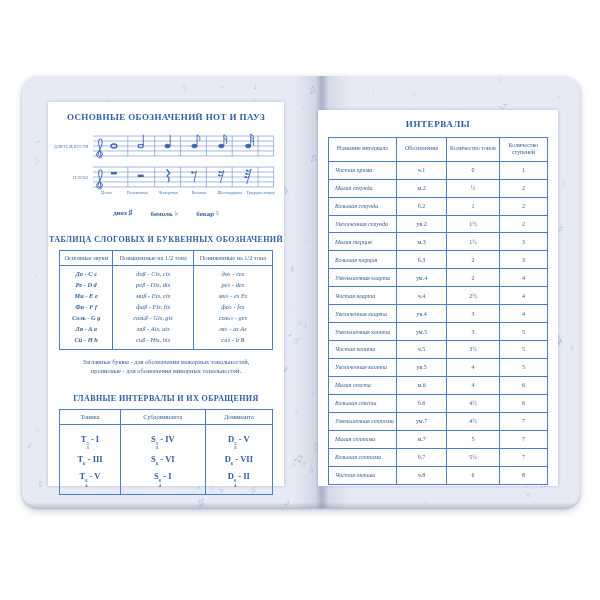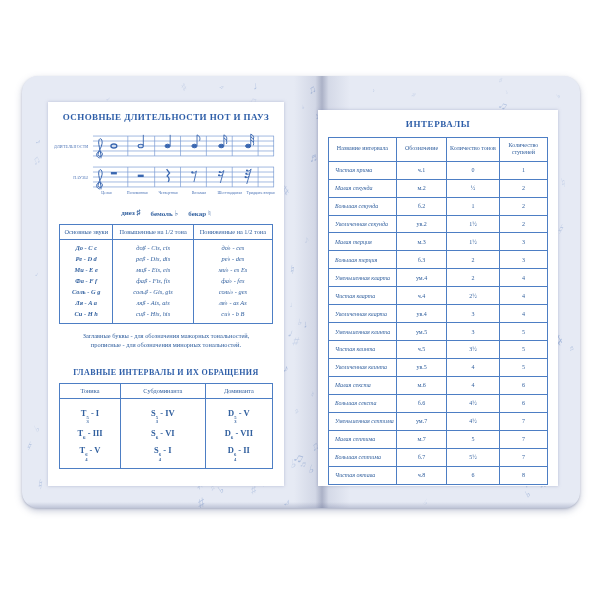--- a/index.html
+++ b/index.html
@@ -26,21 +26,21 @@
   .ttlR{font-size:9px;margin-top:9px;letter-spacing:.6px;}
 
   
   .staffwrap{margin:9px 8px 0 6px;}
   .staffrow{display:flex;align-items:center;}
   .stafflabel{width:34px;font-size:4px;color:#4a72b5;text-align:right;padding-right:3px;
               letter-spacing:.2px;text-transform:uppercase;}
   .staffrow svg{flex:1;height:31px;display:block;}
   .notenames{display:flex;margin-left:37px;margin-top:-2px;}
   .notenames span{flex:1;text-align:center;font-size:4px;color:#4a72b5;line-height:1.2;}
-  .accrow{display:flex;justify-content:center;gap:10px;margin-top:12px;
+  .accrow{display:flex;justify-content:center;gap:18px;margin-top:12px;
           font-size:7px;color:#33619f;font-weight:bold;}
   .accrow .sym{font-size:8px;}
 
   
   table{border-collapse:collapse;color:#33619f;}
   .btbl{margin:6px auto 0 auto;width:214px;border:1.6px solid #4d7ec4;}
   .btbl th,.btbl td{border:1px solid #4d7ec4;}
   .btbl th{font-size:6.3px;font-weight:normal;padding:3px 1px;line-height:1.25;}
   
   .syl td{font-size:6.4px;font-style:italic;font-weight:bold;text-align:center;
@@ -247,21 +247,21 @@
       <span style="left: 353.479px; top: 269.362px; font-size: 9.80749px; opacity: 0.27; transform: rotate(23deg);">♫</span>
       <span style="left: 432.755px; top: 194.567px; font-size: 7.24756px; opacity: 0.25; transform: rotate(-7deg);">♪</span>
       <span style="left: 238.592px; top: 178.048px; font-size: 10.0381px; opacity: 0.39; transform: rotate(-35deg);">♯</span>
       <span style="left: 326.484px; top: 187.925px; font-size: 7.08313px; opacity: 0.43; transform: rotate(-29deg);">♮</span>
       <span style="left: 457.581px; top: 61.9596px; font-size: 9.36174px; opacity: 0.35; transform: rotate(13deg);">♭</span>
       <span style="left: 110.845px; top: 149.132px; font-size: 11.475px; opacity: 0.19; transform: rotate(23deg);">♪</span>
     </div>
   <div class="gutter"></div>
 
   <div class="panel panel-left">
-    <div class="ttl ttl1">ОСНОВНЫЕ ДЛИТЕЛЬНОСТИ НОТ И ПАУЗ</div>
+    <div class="ttl ttl1">ОСНОВНЫЕ ОБОЗНАЧЕНИЙ НОТ И ПАУЗ</div>
 
     <div class="staffwrap">
       <div class="staffrow">
         <div class="stafflabel">длительности</div>
         <svg viewBox="0 0 186 31">
           <g stroke="#7b9cd4" stroke-width="0.7">
             <path d="M2 5H184M2 10H184M2 15H184M2 20H184M2 25H184"></path>
             <path d="M37 5V25M64 5V25M90 5V25M116 5V25M142 5V25M168 5V25M183.6 5V25"></path>
           </g>
           <g stroke="#3a67b0" stroke-width="1" fill="none" stroke-linecap="round">
@@ -344,20 +344,21 @@
           <span>Тридцать вторая</span>
         </div>
     </div>
 
     <div class="accrow">
         <span>диез <span class="sym">♯</span></span>
         <span>бемоль <span class="sym">♭</span></span>
         <span>бекар <span class="sym">♮</span></span>
       </div>
 
+    <div class="ttl ttl2">ТАБЛИЦА СЛОГОВЫХ И БУКВЕННЫХ ОБОЗНАЧЕНИЙ</div>
     <table class="btbl syl">
       <thead>
           <tr>
             <th>Основные звуки</th>
             <th>Повышенные на 1/2 тона</th>
             <th>Пониженные на 1/2 тона</th>
           </tr>
         </thead>
       <tbody>
           <tr>

